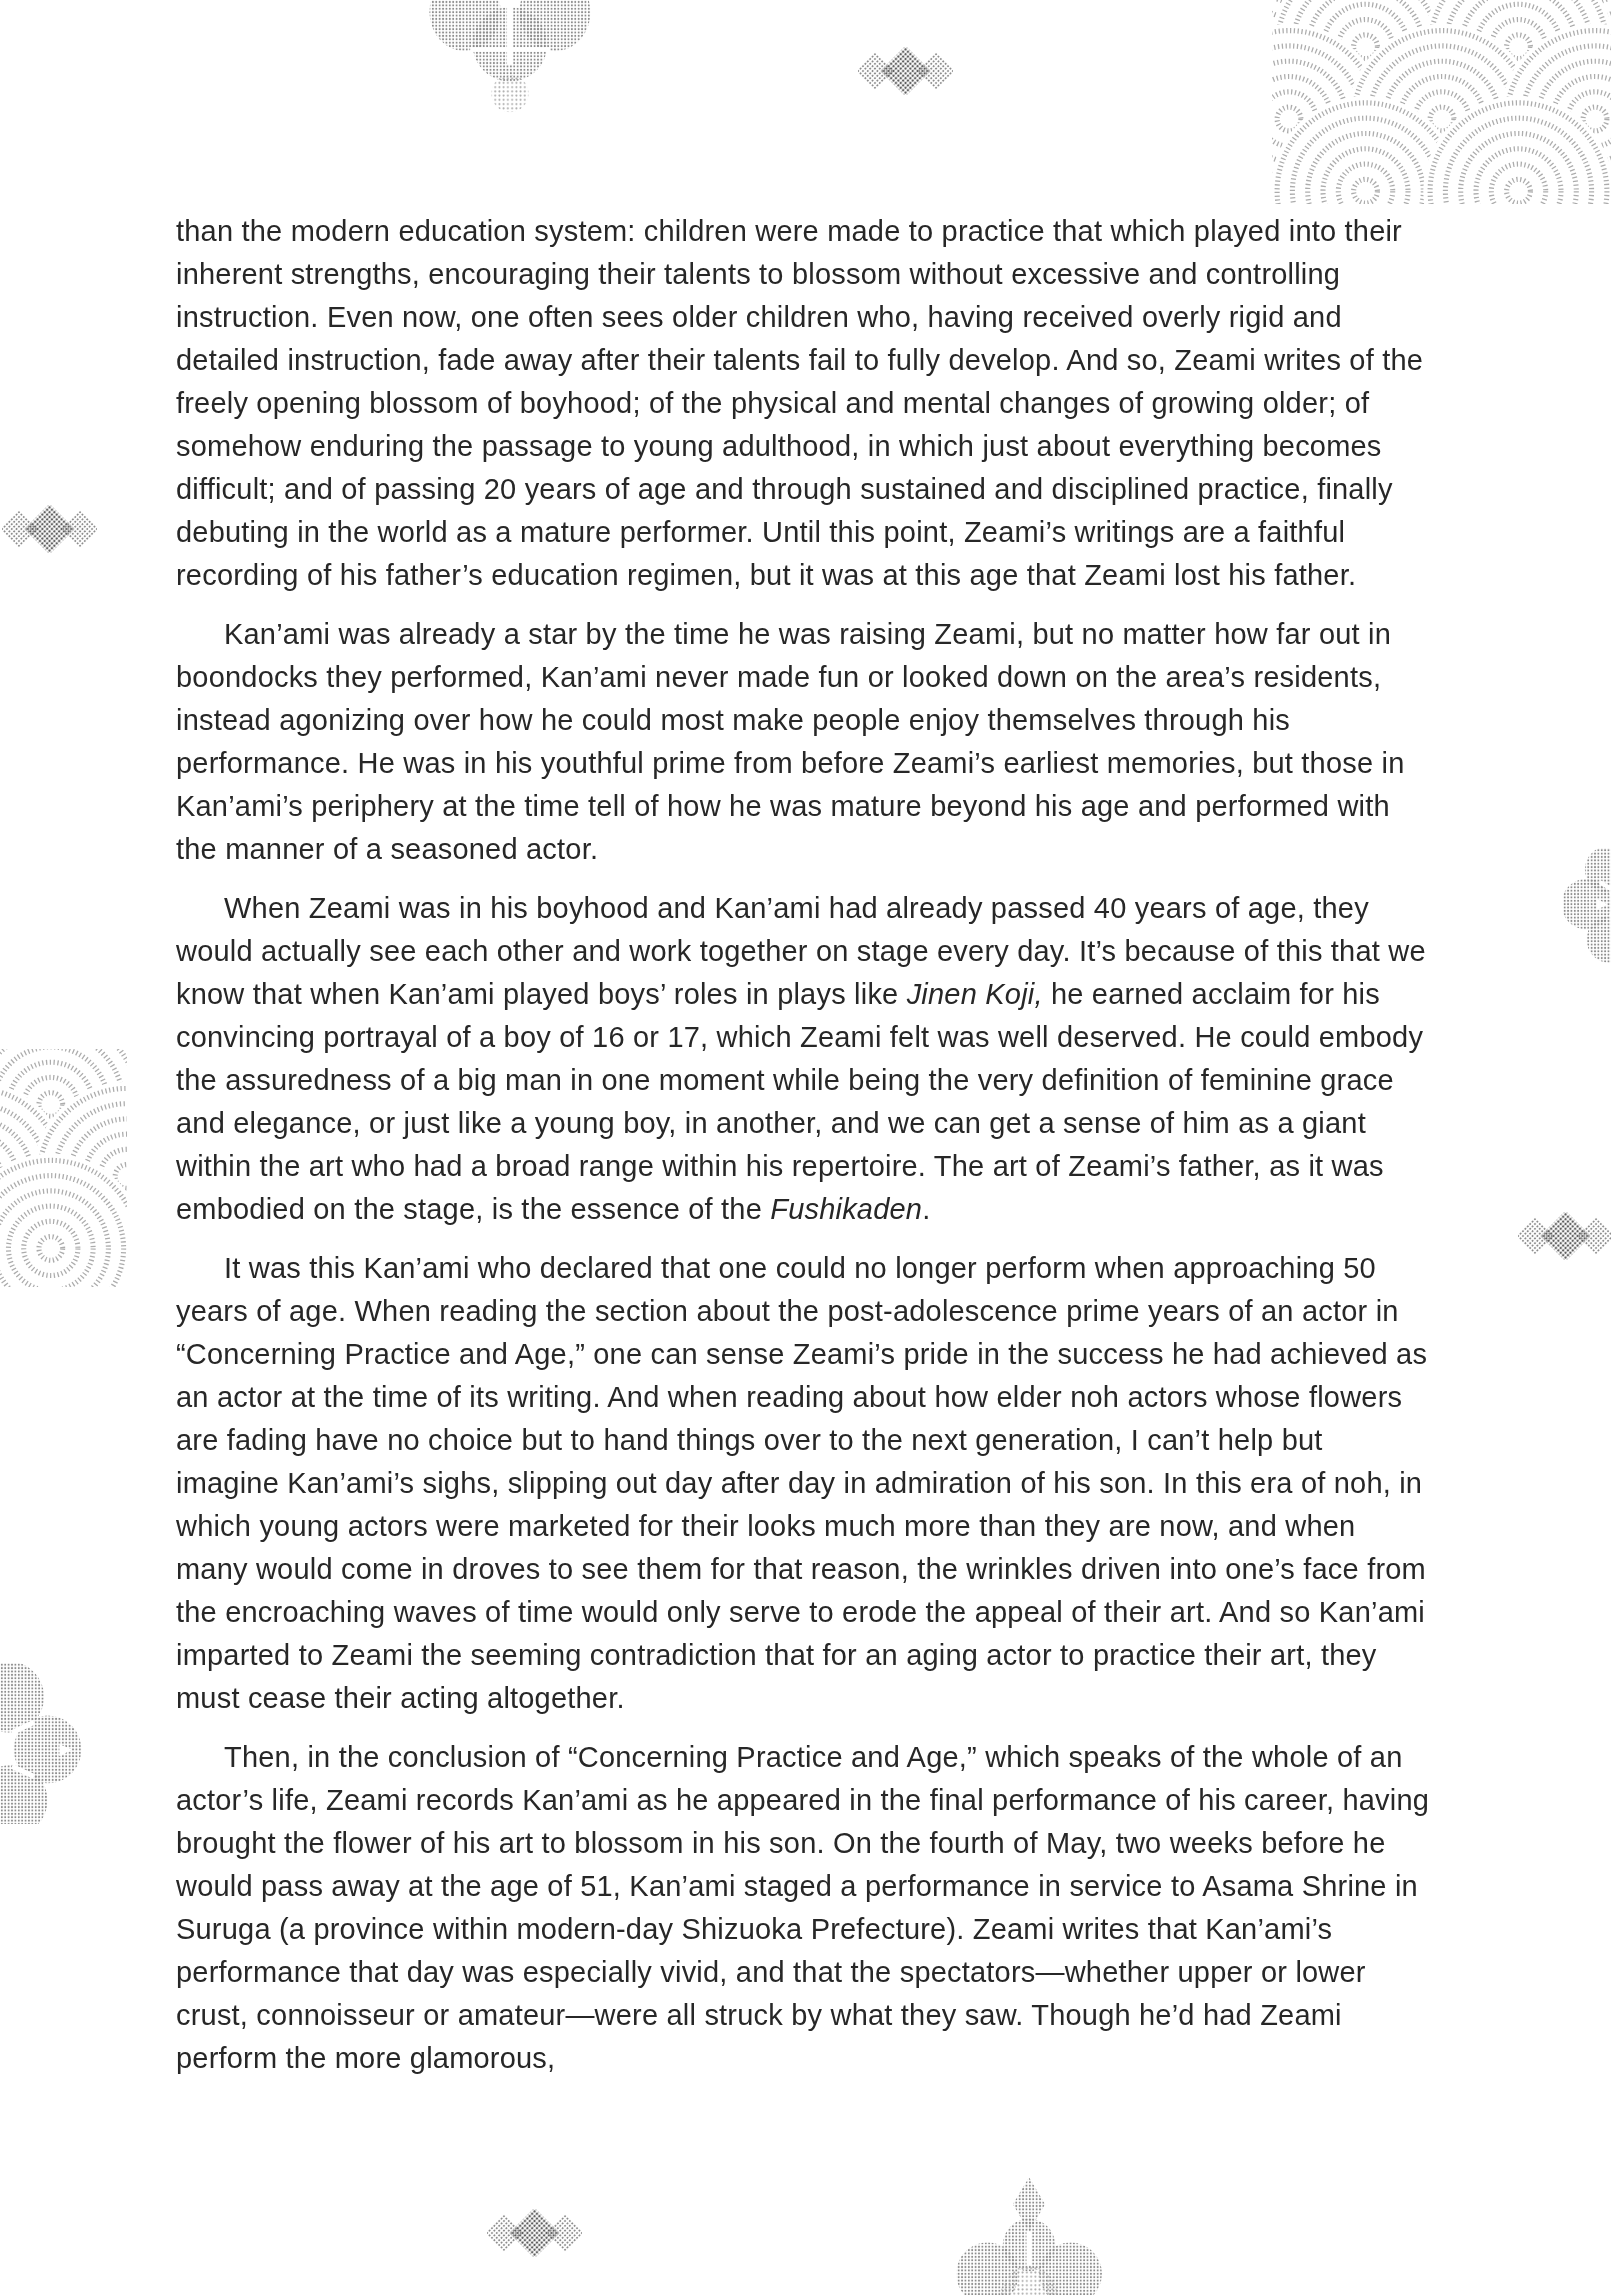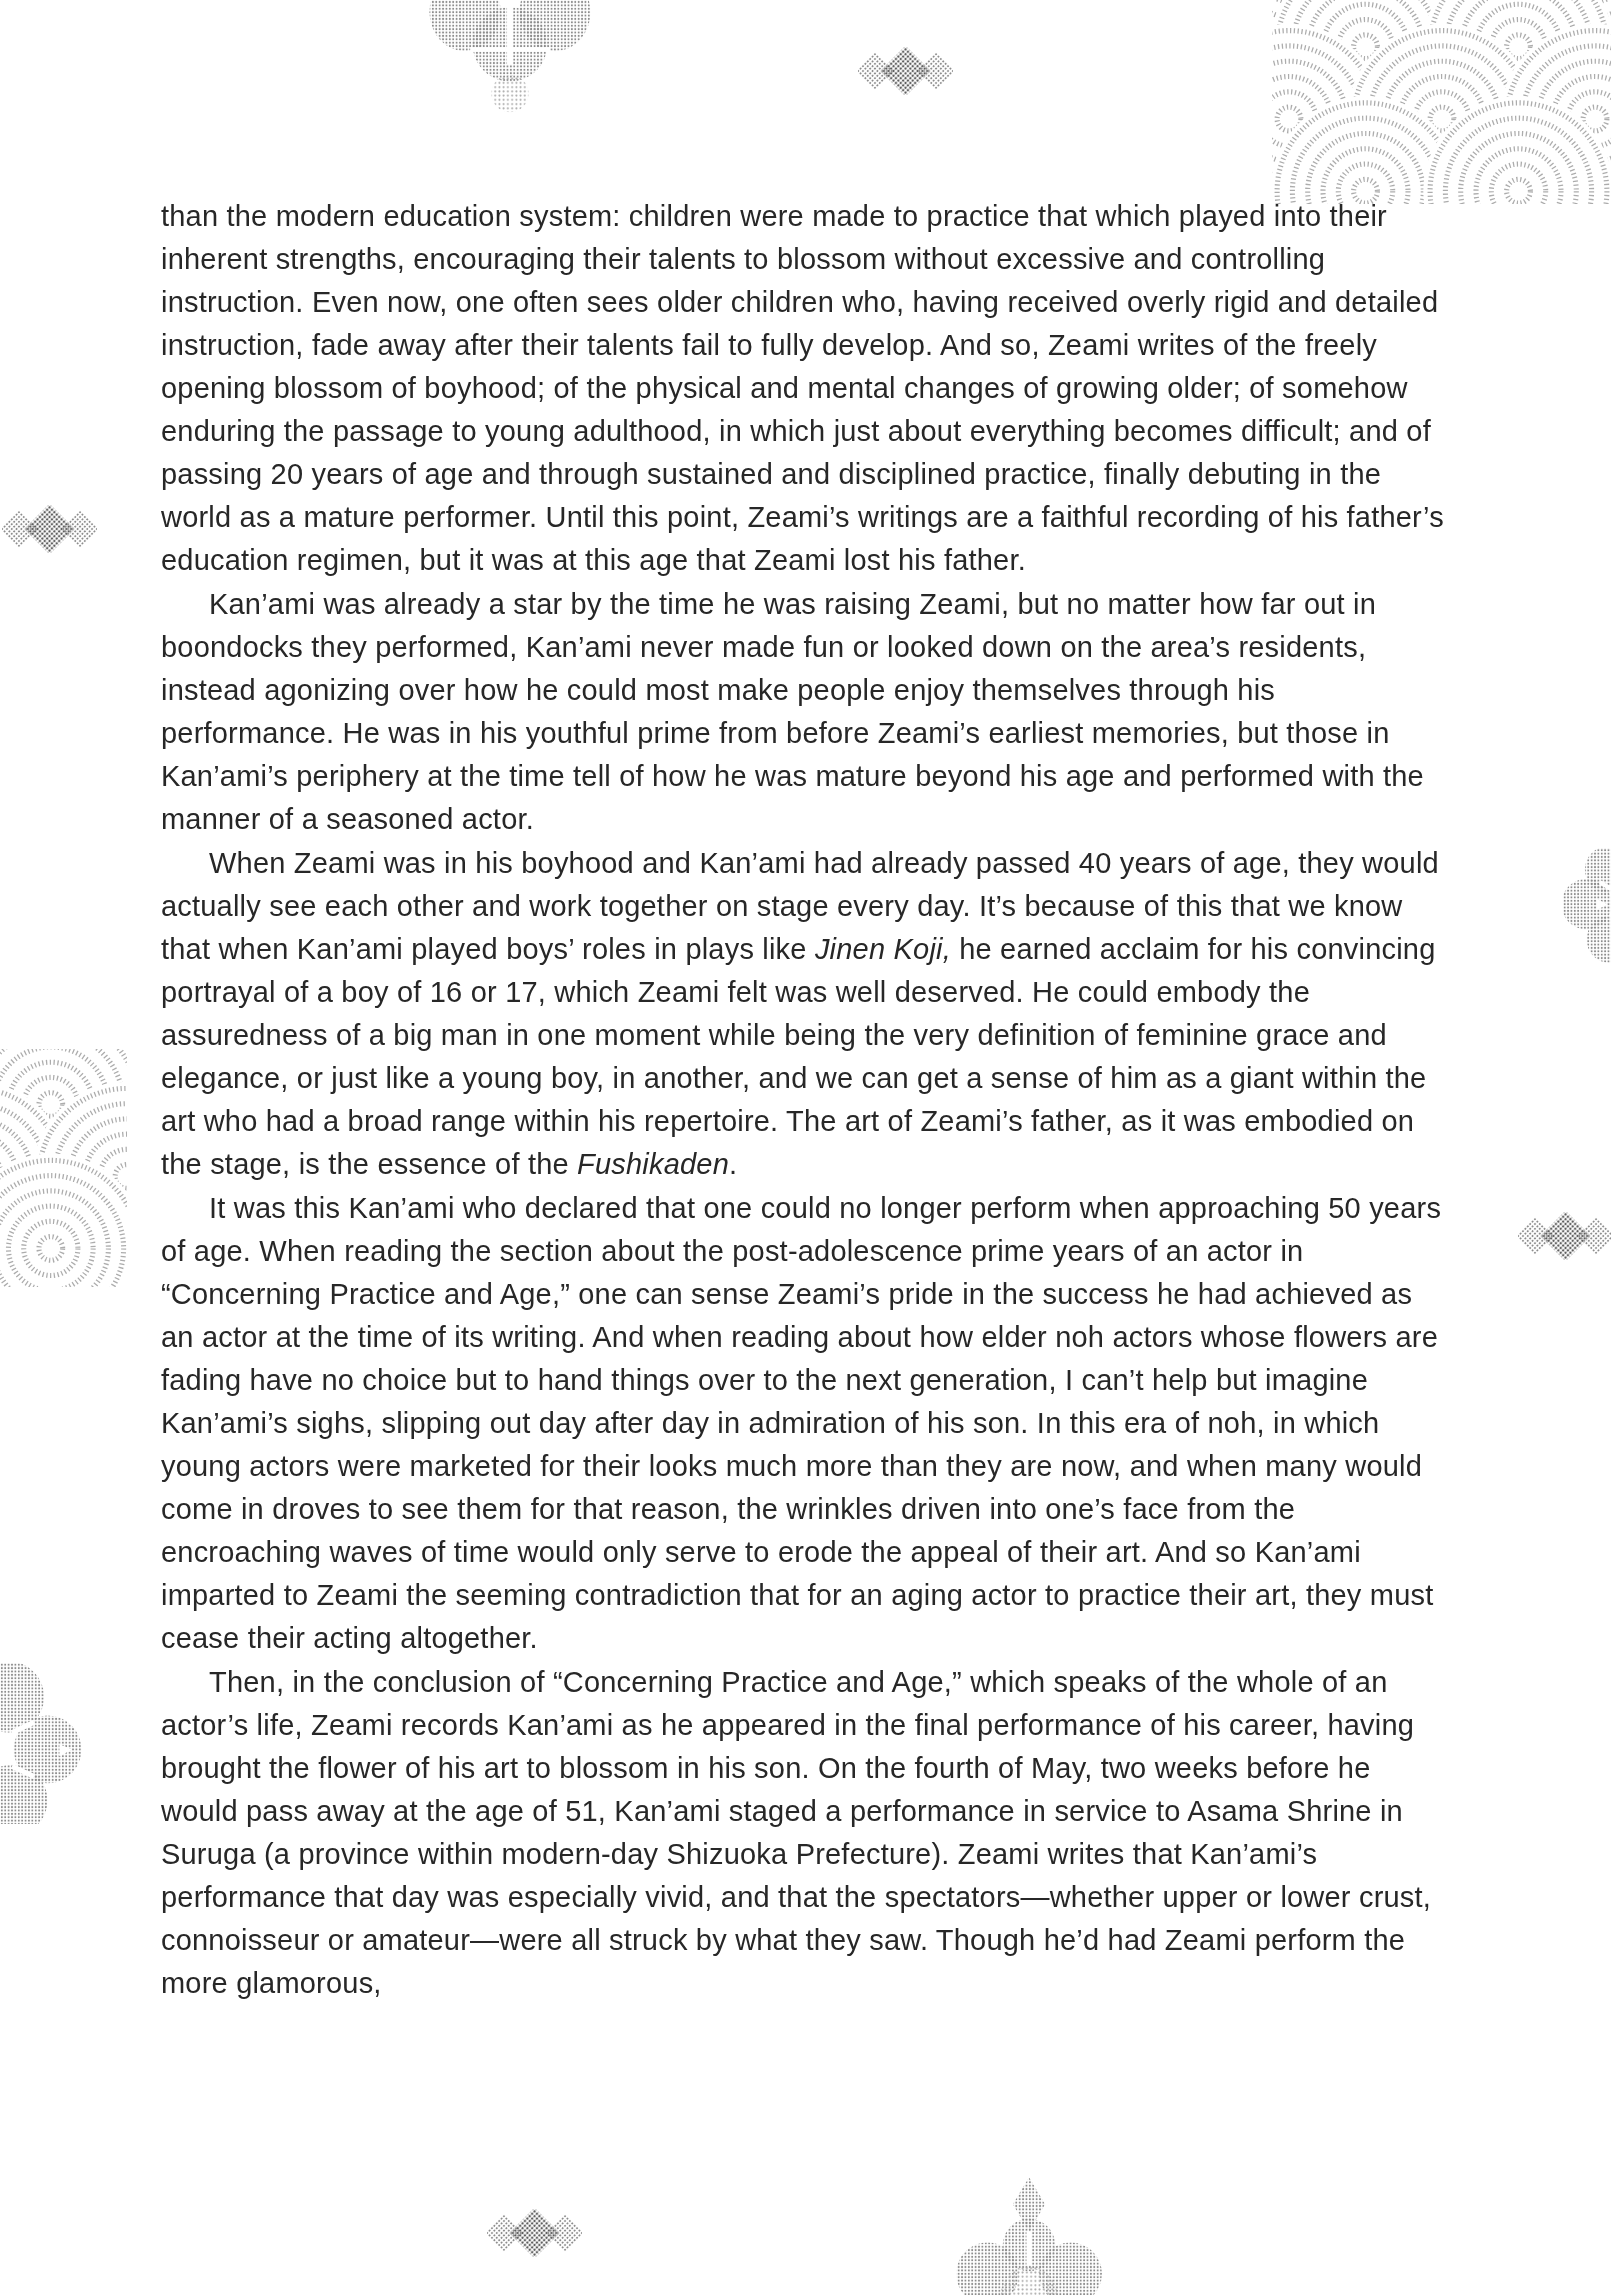--- a/index.html
+++ b/index.html
@@ -15,21 +15,21 @@
   .text-block {
     position:absolute;
     left:160px; top:194px; width:1288px;
     font-size:29px; line-height:43px;
     font-weight:300;
     letter-spacing:0.2px;
     color:#272727;
     text-align:left;
     hyphens:none;
   }
-  .text-block p { margin:1px; }
+  .text-block p { margin:16px; }
   .text-block p.indent { text-indent:48px; }
   .text-block i { font-style:italic; }
 </style>
 </head>
 <body>
 
 <div class="page">
 
   <svg width="0" height="0" style="position:absolute" aria-hidden="true">
     <defs>

